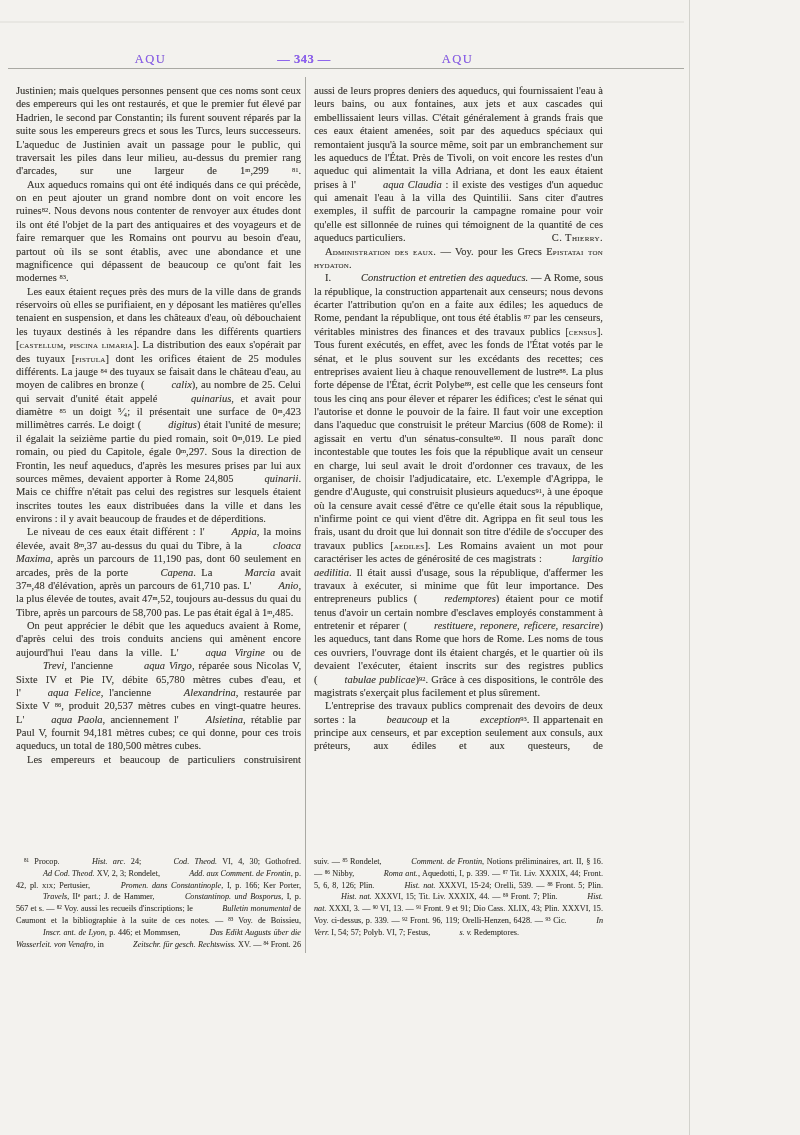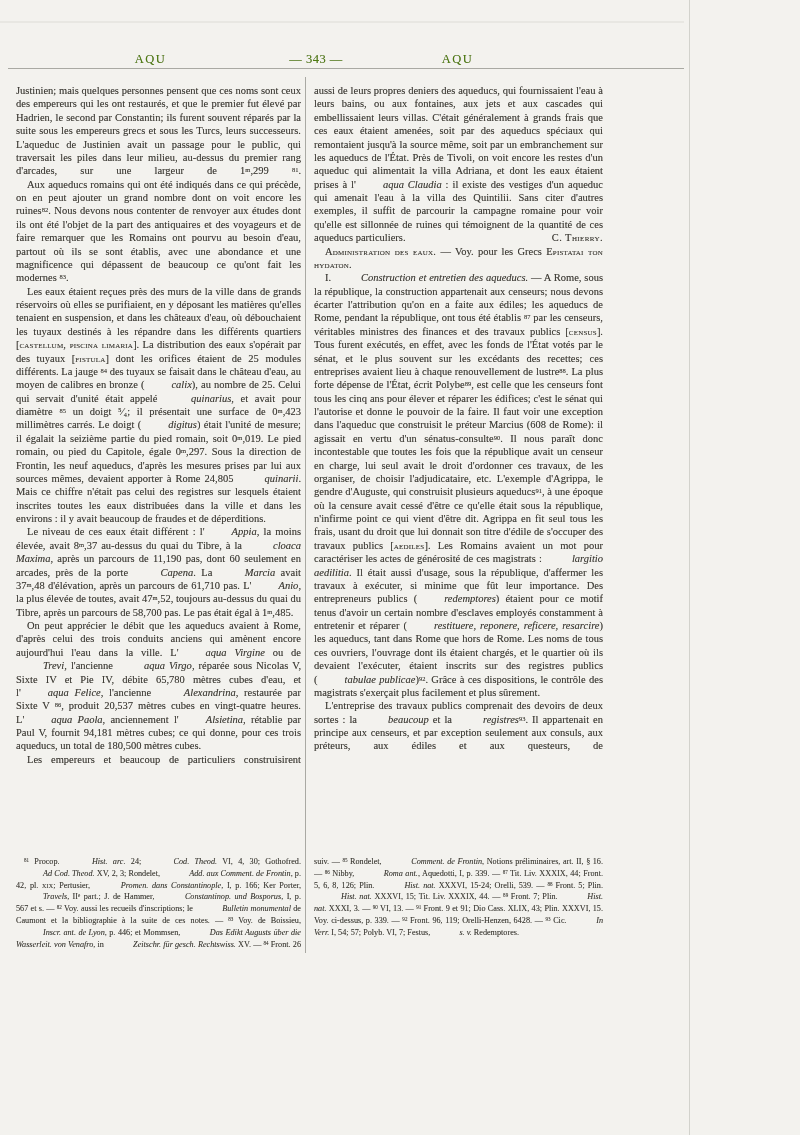--- a/index.html
+++ b/index.html
@@ -14,25 +14,25 @@
   .page { position: absolute; inset: 0; overflow: hidden; }
 
   .scan-artifact {
     position: absolute; left: 0; top: 21px; width: 684px; height: 2px;
     background: #e2e2dd; opacity: .7;
   }
 
   .running-head {
     position: absolute; top: 52px; height: 15px;
     font-size: 12.5px; letter-spacing: 1.5px;
-    text-align: center; color: #4d7c0f;
+    text-align: center; color: #8b5cf6;
     text-shadow: 0 0 .5px rgba(70,68,60,.45);
   }
   .rh-left   { left: 108px; width: 85px; }
-  .rh-center { left: 270px; width: 92px; letter-spacing: .5px; }
+  .rh-center { left: 258px; width: 92px; letter-spacing: .5px; font-weight: bold; }
   .rh-right  { left: 415px; width: 85px; }
 
   .header-rule {
     position: absolute; left: 8px; top: 68px; width: 676px; height: 1px;
     background: var(--rule, #aaaaa4);
   }
   .column-divider {
     position: absolute; left: 305px; top: 77px; width: 1px; height: 876px;
     background: var(--rule, #aaaaa4);
   }
@@ -91,21 +91,21 @@
       <p class="para indent">Les eaux étaient reçues près des murs de la ville dans de grands réservoirs où elles se purifiaient, en y déposant les matières qu'elles tenaient en suspension, et dans les châteaux d'eau, où débouchaient les tuyaux destinés à les répandre dans les différents quartiers [<span class="sc">castellum, piscina limaria</span>]. La distribution des eaux s'opérait par des tuyaux [<span class="sc">fistula</span>] dont les orifices étaient de 25 modules différents. La jauge <span class="sup">84</span> des tuyaux se faisait dans le château d'eau, au moyen de calibres en bronze (<span class="i">calix</span>), au nombre de 25. Celui qui servait d'unité était appelé <span class="i">quinarius</span>, et avait pour diamètre <span class="sup">85</span> un doigt ⁵⁄₄; il présentait une surface de 0<span class="sup">m</span>,423 millimètres carrés. Le doigt (<span class="i">digitus</span>) était l'unité de mesure; il égalait la seizième partie du pied romain, soit 0<span class="sup">m</span>,019. Le pied romain, ou pied du Capitole, égale 0<span class="sup">m</span>,297. Sous la direction de Frontin, les neuf aqueducs, d'après les mesures prises par lui aux sources mêmes, devaient apporter à Rome 24,805 <span class="i">quinarii</span>. Mais ce chiffre n'était pas celui des registres sur lesquels étaient inscrites toutes les eaux distribuées dans la ville et dans les environs : il y avait beaucoup de fraudes et de déperditions.</p>
       <p class="para indent">Le niveau de ces eaux était différent : l'<span class="i">Appia</span>, la moins élevée, avait 8<span class="sup">m</span>,37 au-dessus du quai du Tibre, à la <span class="i">cloaca Maxima</span>, après un parcours de 11,190 pas, dont 60 seulement en arcades, près de la porte <span class="i">Capena</span>. La <span class="i">Marcia</span> avait 37<span class="sup">m</span>,48 d'élévation, après un parcours de 61,710 pas. L'<span class="i">Anio</span>, la plus élevée de toutes, avait 47<span class="sup">m</span>,52, toujours au-dessus du quai du Tibre, après un parcours de 58,700 pas. Le pas était égal à 1<span class="sup">m</span>,485.</p>
       <p class="para indent">On peut apprécier le débit que les aqueducs avaient à Rome, d'après celui des trois conduits anciens qui amènent encore aujourd'hui l'eau dans la ville. L'<span class="i">aqua Virgine</span> ou de <span class="i">Trevi</span>, l'ancienne <span class="i">aqua Virgo</span>, réparée sous Nicolas V, Sixte IV et Pie IV, débite 65,780 mètres cubes d'eau, et l'<span class="i">aqua Felice</span>, l'ancienne <span class="i">Alexandrina</span>, restaurée par Sixte V <span class="sup">86</span>, produit 20,537 mètres cubes en vingt-quatre heures. L'<span class="i">aqua Paola</span>, anciennement l'<span class="i">Alsietina</span>, rétablie par Paul V, fournit 94,181 mètres cubes; ce qui donne, pour ces trois aqueducs, un total de 180,500 mètres cubes.</p>
       <p class="para indent cont">Les empereurs et beaucoup de particuliers construisirent</p>
     </div>
 
   <div class="col col-right">
       <p class="para">aussi de leurs propres deniers des aqueducs, qui fournissaient l'eau à leurs bains, ou aux fontaines, aux jets et aux cascades qui embellissaient leurs villas. C'était généralement à grands frais que ces eaux étaient amenées, soit par des aqueducs spéciaux qui remontaient jusqu'à la source même, soit par un embranchement sur les aqueducs de l'État. Près de Tivoli, on voit encore les restes d'un aqueduc qui alimentait la villa Adriana, et dont les eaux étaient prises à l'<span class="i">aqua Claudia</span> : il existe des vestiges d'un aqueduc qui amenait l'eau à la villa des Quintilii. Sans citer d'autres exemples, il suffit de parcourir la campagne romaine pour voir qu'elle est sillonnée de ruines qui témoignent de la quantité de ces aqueducs particuliers. <span class="au">C. Thierry.</span></p>
       <p class="para indent"><span class="sc">Administration des eaux.</span> — Voy. pour les Grecs <span class="sc">Epistatai ton hydaton</span>.</p>
       <p class="para indent">I. <span class="i">Construction et entretien des aqueducs.</span> — A Rome, sous la république, la construction appartenait aux censeurs; nous devons écarter l'attribution qu'on en a faite aux édiles; les aqueducs de Rome, pendant la république, ont tous été établis <span class="sup">87</span> par les censeurs, véritables ministres des finances et des travaux publics [<span class="sc">census</span>]. Tous furent exécutés, en effet, avec les fonds de l'État votés par le sénat, et le plus souvent sur les excédants des recettes; ces entreprises avaient lieu à chaque renouvellement de lustre<span class="sup">88</span>. La plus forte dépense de l'État, écrit Polybe<span class="sup">89</span>, est celle que les censeurs font tous les cinq ans pour élever et réparer les édifices; c'est le sénat qui l'autorise et donne le pouvoir de la faire. Il faut voir une exception dans l'aqueduc que construisit le préteur Marcius (608 de Rome): il agissait en vertu d'un sénatus-consulte<span class="sup">90</span>. Il nous paraît donc incontestable que toutes les fois que la république avait un censeur en charge, lui seul avait le droit d'ordonner ces travaux, de les organiser, de choisir l'adjudicataire, etc. L'exemple d'Agrippa, le gendre d'Auguste, qui construisit plusieurs aqueducs<span class="sup">91</span>, à une époque où la censure avait cessé d'être ce qu'elle était sous la république, n'infirme point ce qui vient d'être dit. Agrippa en fit seul tous les frais, usant du droit que lui donnait son titre d'édile de s'occuper des travaux publics [<span class="sc">aediles</span>]. Les Romains avaient un mot pour caractériser les actes de générosité de ces magistrats : <span class="i">largitio aedilitia</span>. Il était aussi d'usage, sous la république, d'affermer les travaux à exécuter, si minime que fût leur importance. Des entrepreneurs publics (<span class="i">redemptores</span>) étaient pour ce motif tenus d'avoir un certain nombre d'esclaves employés constamment à entretenir et réparer (<span class="i">restituere, reponere, reficere, resarcire</span>) les aqueducs, tant dans Rome que hors de Rome. Les noms de tous ces ouvriers, l'ouvrage dont ils étaient chargés, et le quartier où ils devaient l'exécuter, étaient inscrits sur des registres publics (<span class="i">tabulae publicae</span>)<span class="sup">92</span>. Grâce à ces dispositions, le contrôle des magistrats s'exerçait plus facilement et plus sûrement.</p>
-      <p class="para indent cont">L'entreprise des travaux publics comprenait des devoirs de deux sortes : la <span class="i">beaucoup</span> et la <span class="i">registres</span><span class="sup">93</span>. Il appartenait en principe aux censeurs, et par exception seulement aux consuls, aux préteurs, aux édiles et aux questeurs, de</p>
+      <p class="para indent cont">L'entreprise des travaux publics comprenait des devoirs de deux sortes : la <span class="i">beaucoup</span> et la <span class="i">exception</span><span class="sup">93</span>. Il appartenait en principe aux censeurs, et par exception seulement aux consuls, aux préteurs, aux édiles et aux questeurs, de</p>
     </div>
 
   <div class="fnote fn-left">
       <p class="para indent cont"><span class="sup">81</span> Procop. <span class="i">Hist. arc.</span> 24; <span class="i">Cod. Theod.</span> VI, 4, 30; Gothofred. <span class="i">Ad Cod. Theod.</span> XV, 2, 3; Rondelet, <span class="i">Add. aux Comment. de Frontin</span>, p. 42, pl. <span class="sc">xix</span>; Pertusier, <span class="i">Promen. dans Constantinople</span>, I, p. 166; Ker Porter, <span class="i">Travels</span>, II<span class="sup">e</span> part.; J. de Hammer, <span class="i">Constantinop. und Bosporus</span>, I, p. 567 et s. — <span class="sup">82</span> Voy. aussi les recueils d'inscriptions; le <span class="i">Bulletin monumental</span> de Caumont et la bibliographie à la suite de ces notes. — <span class="sup">83</span> Voy. de Boissieu, <span class="i">Inscr. ant. de Lyon</span>, p. 446; et Mommsen, <span class="i">Das Edikt Augusts über die Wasserleit. von Venafro</span>, in <span class="i">Zeitschr. für gesch. Rechtswiss.</span> XV. — <span class="sup">84</span> Front. 26 et</p>
     </div>
 
   <div class="fnote fn-right">
       <p class="para">suiv. — <span class="sup">85</span> Rondelet, <span class="i">Comment. de Frontin</span>, Notions préliminaires, art. II, § 16. — <span class="sup">86</span> Nibby, <span class="i">Roma ant.</span>, Aquedotti, I, p. 339. — <span class="sup">87</span> Tit. Liv. XXXIX, 44; Front. 5, 6, 8, 126; Plin. <span class="i">Hist. nat.</span> XXXVI, 15-24; Orelli, 539. — <span class="sup">88</span> Front. 5; Plin. <span class="i">Hist. nat.</span> XXXVI, 15; Tit. Liv. XXXIX, 44. — <span class="sup">89</span> Front. 7; Plin. <span class="i">Hist. nat.</span> XXXI, 3. — <span class="sup">90</span> VI, 13. — <span class="sup">91</span> Front. 9 et 91; Dio Cass. XLIX, 43; Plin. XXXVI, 15. Voy. ci-dessus, p. 339. — <span class="sup">92</span> Front. 96, 119; Orelli-Henzen, 6428. — <span class="sup">93</span> Cic. <span class="i">In Verr.</span> I, 54; 57; Polyb. VI, 7; Festus, <span class="i">s. v.</span> Redemptores.</p>
     </div>
 </div>

